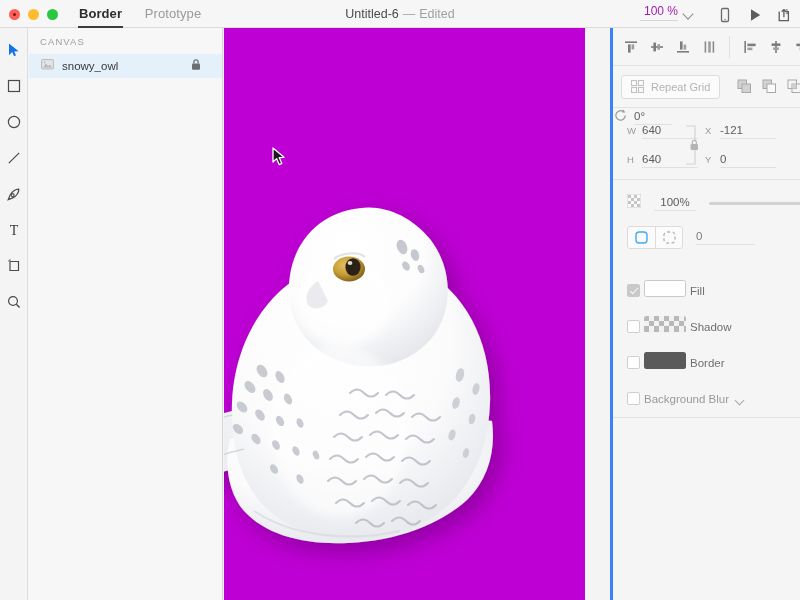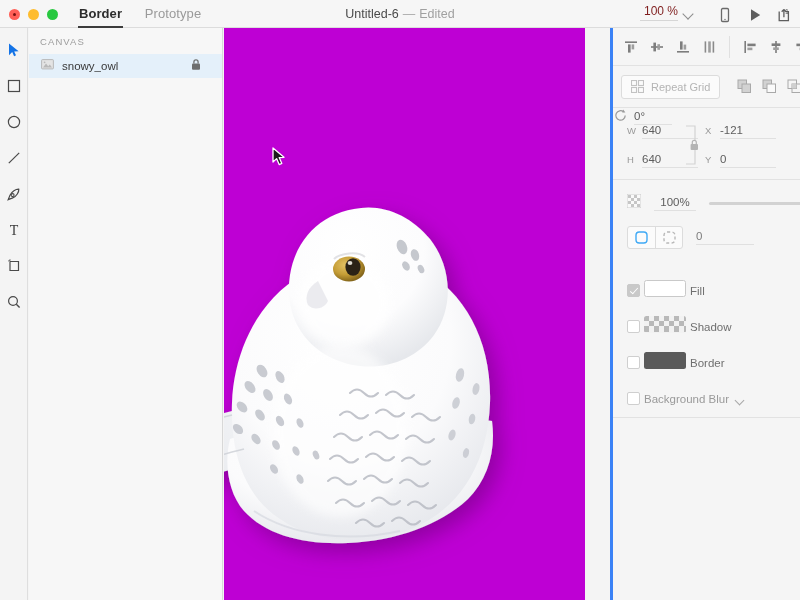--- a/index.html
+++ b/index.html
@@ -46,21 +46,21 @@
   }
   #doc-title  { color: #4a4a4a; }
   #doc-dash   { color: #a8a8a8; margin: 0 4px; }
   #doc-edited { color: #a0a0a0; }
 
   #zoom-wrap {
     position: absolute; right: 106px; top: 4px;
     display: flex; align-items: center; gap: 4px;
   }
   #zoom-value {
-    font-size: 12px; color: #7f1d1d; min-width: 38px; text-align: right;
+    font-size: 12px; color: #a21caf; min-width: 38px; text-align: right;
     border-bottom: 1px solid #d6d6d6; padding-bottom: 1px; line-height: 15px;
   }
   .chev-dn { width: 12px; height: 12px; position: relative; }
   .chev-dn::after {
     content:""; position:absolute; left:2px; top:3px;
     width:7px; height:7px; border-right:1.4px solid #8c8c8c; border-bottom:1.4px solid #8c8c8c;
     transform: rotate(45deg);
   }
   .tb-icon { position:absolute; top:6px; width:18px; height:18px; }
   #ico-device { right: 66px; }

